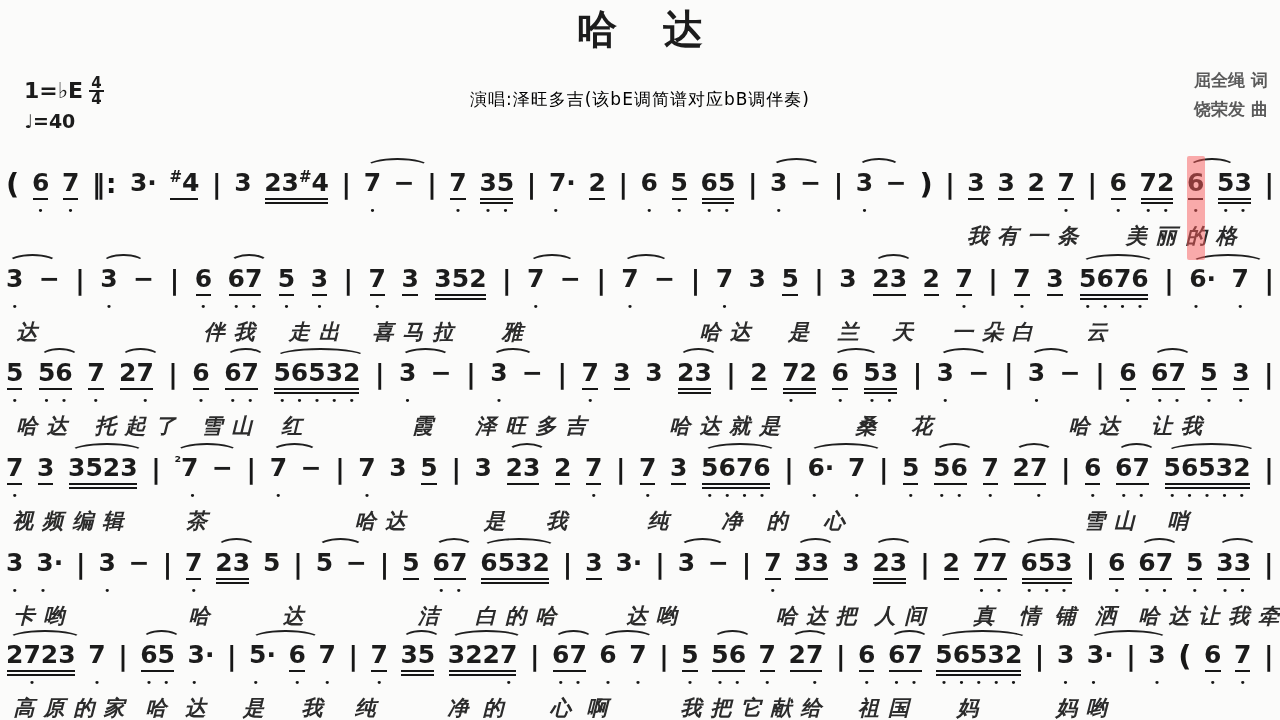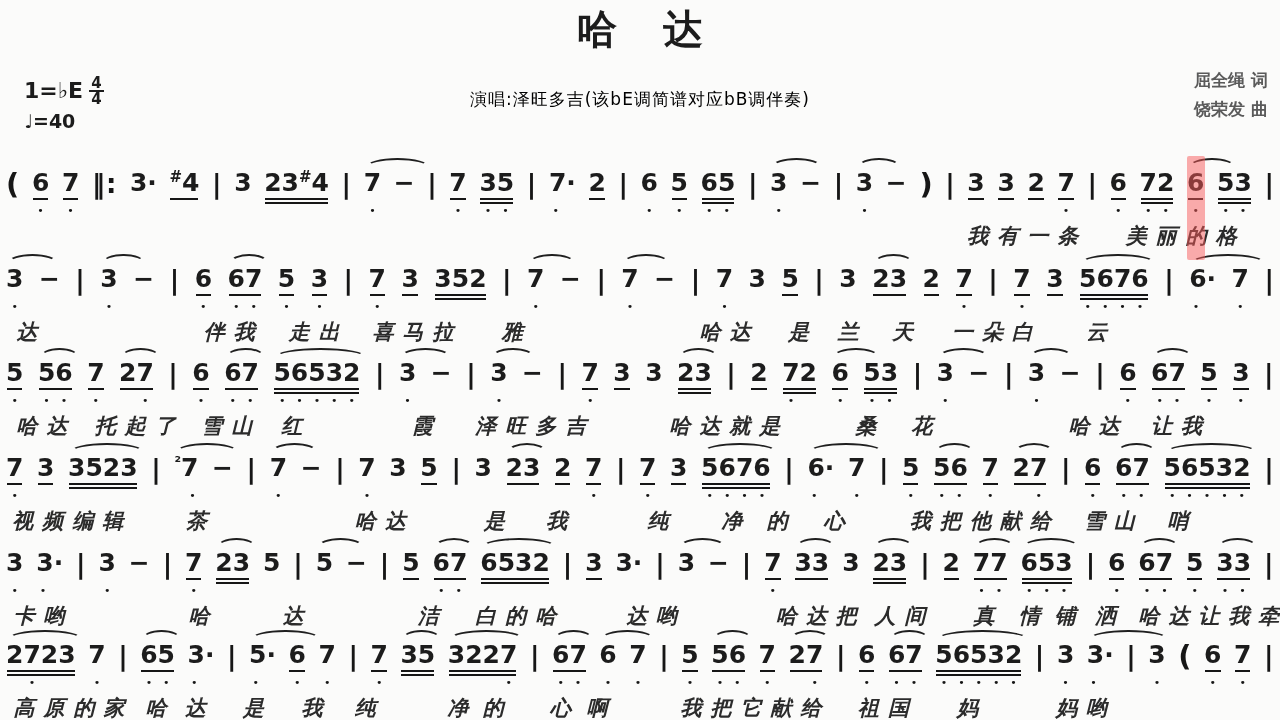--- a/index.html
+++ b/index.html
@@ -1378,21 +1378,20 @@
         <div class="lyrics">
           <span class="lyr" style="left: 0.5%;">视频编辑</span>
           <span class="lyr" style="left: 14.2%;">茶</span>
           <span class="lyr" style="left: 27.5%;">哈达</span>
           <span class="lyr" style="left: 37.7%;">是</span>
           <span class="lyr" style="left: 42.6%;">我</span>
           <span class="lyr" style="left: 50.6%;">纯</span>
           <span class="lyr" style="left: 56.4%;">净</span>
           <span class="lyr" style="left: 60%;">的</span>
           <span class="lyr" style="left: 64.5%;">心</span>
-          <span class="lyr" style="left: 71.3%;">我把他献给</span>
           <span class="lyr" style="left: 85%;">雪山</span>
           <span class="lyr" style="left: 91.6%;">哨</span>
         </div>
       </div>
       <div class="sline" style="top: 548px;">
         <div class="units">
           <span class="unit">
             <span class="nrow">
               <span class="cell">
                 <b class="dg">3</b>

